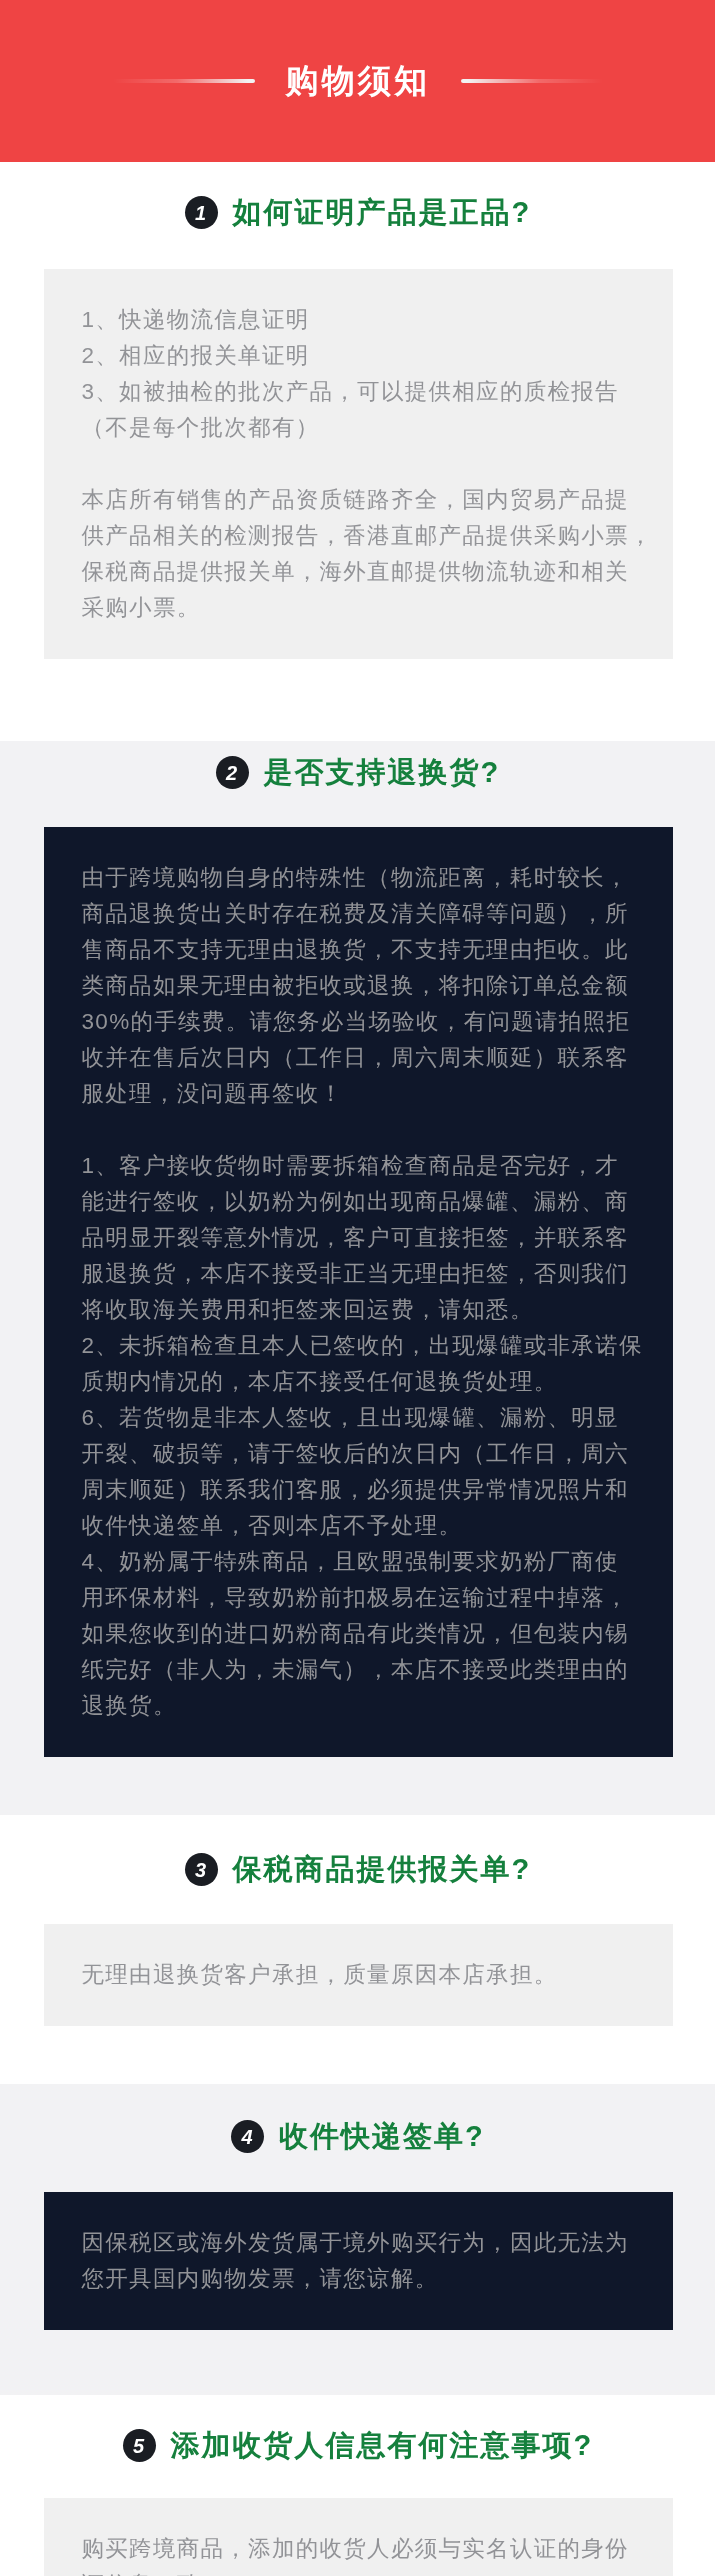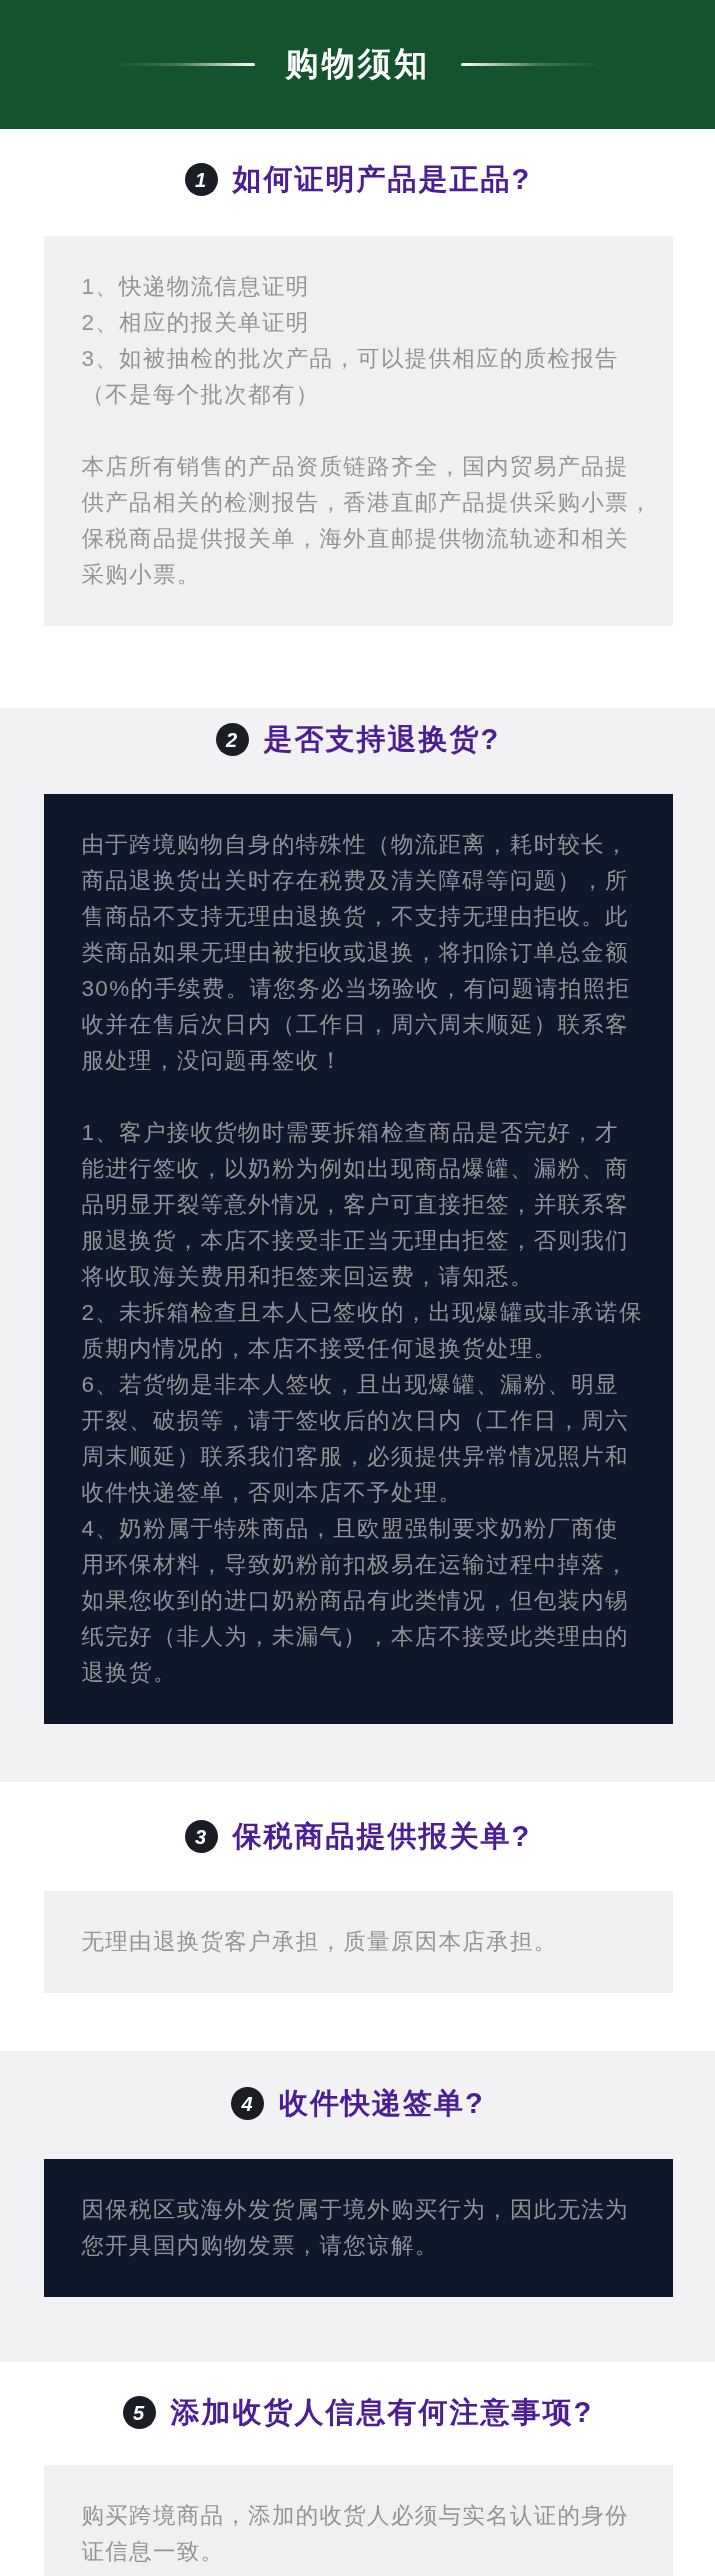--- a/index.html
+++ b/index.html
@@ -5,21 +5,21 @@
   html,body{margin:0;padding:0;}
   body{
     width:716px;
     font-family:"Liberation Sans","DejaVu Sans",sans-serif;
     background:#ffffff;
   }
   .page{width:716px;height:2576px;background:#ffffff;overflow:hidden;}
 
   
   .hdr{
-    height:129px;background:#14532d;
+    height:162px;background:#ef4444;
     display:flex;align-items:center;justify-content:center;gap:30.5px;
   }
   .hdr h1{
     margin:0;font-size:33px;font-weight:900;color:#ffffff;letter-spacing:3.3px;
   }
   .hline{width:142px;height:3.3px;border-radius:2px;}
   .hline.l{background:linear-gradient(90deg,rgba(255,255,255,0) 0%,rgba(255,255,255,0.2) 45%,#f2f2f2 95%);}
   .hline.r{background:linear-gradient(270deg,rgba(255,255,255,0) 0%,rgba(255,255,255,0.2) 45%,#f2f2f2 95%);}
 
   
@@ -29,21 +29,21 @@
   }
   .badge{
     width:33px;height:33px;border-radius:50%;background:#1a1d23;
     display:flex;align-items:center;justify-content:center;flex:0 0 auto;
   }
   .badge i{
     font-style:italic;font-weight:900;font-size:20px;color:#ffffff;line-height:1;
     transform:translateX(-0.7px);
   }
   .q{
-    font-size:29px;font-weight:900;color:#4c1d95;letter-spacing:2px;white-space:nowrap;
+    font-size:29px;font-weight:900;color:#15803d;letter-spacing:2px;white-space:nowrap;
   }
   .box{
     width:629px;margin:16px auto;box-sizing:border-box;
     padding:33px 28.5px 33px 38px;
     font-size:22.5px;letter-spacing:1.3px;color:#929397;
   }
   .box .ln{height:36px;line-height:36px;white-space:nowrap;}
   .box.gray{background:#f0f0f0;}
   .box.white{background:#0f172a;}
   .band{background:#f2f2f4;}

